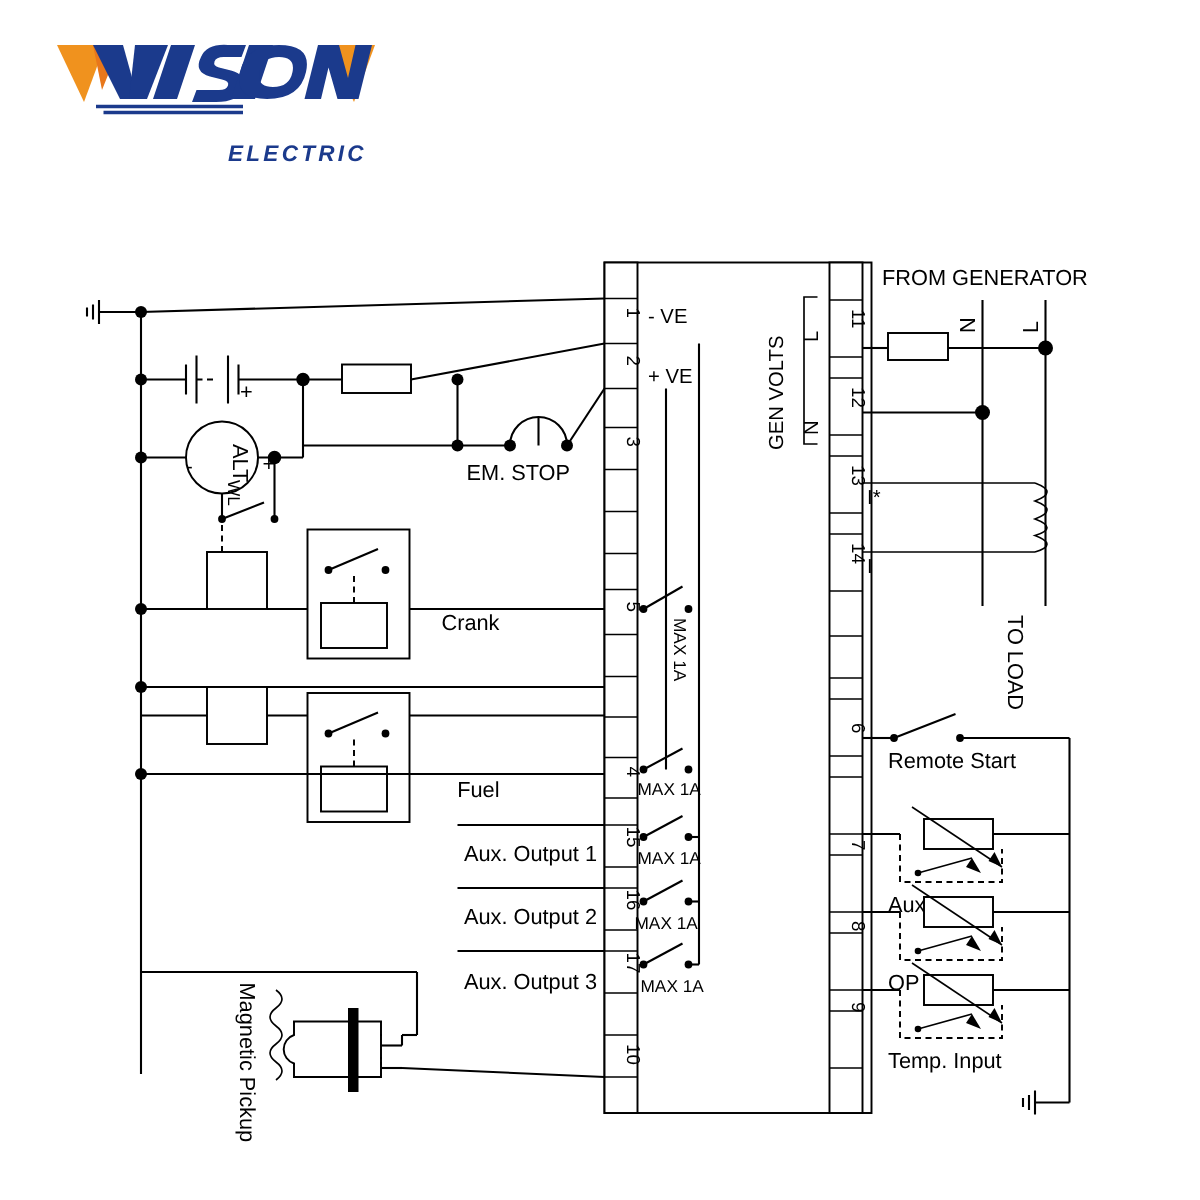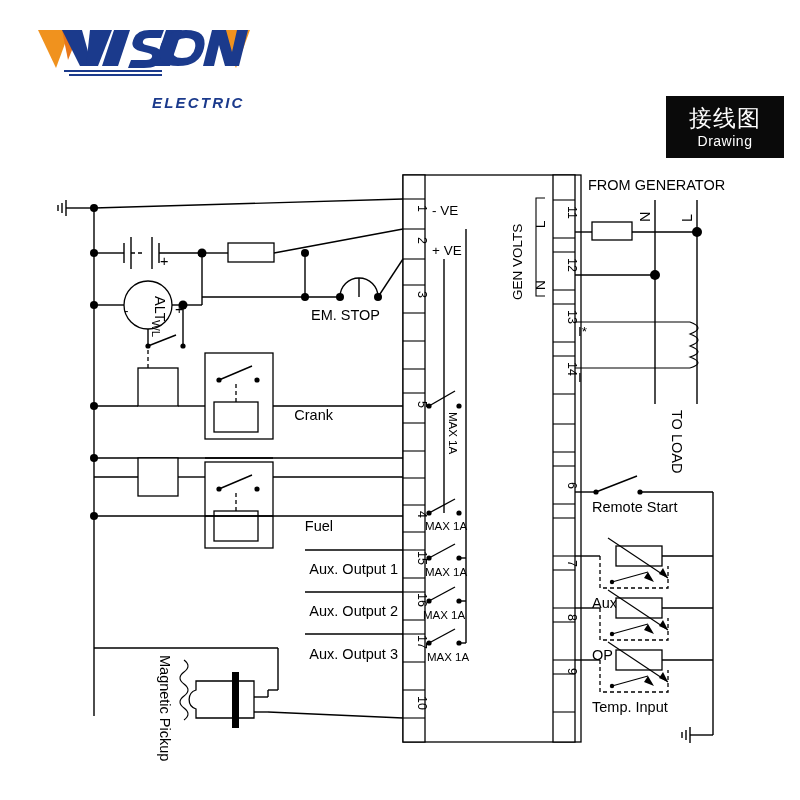--- a/index.html
+++ b/index.html
@@ -122,24 +122,20 @@
       </g>
 
       <g stroke="#1b3a8c" stroke-width="2.2">
         <line x1="28" y1="45" x2="126" y2="45"></line>
         <line x1="33" y1="49" x2="126" y2="49"></line>
       </g>
     </svg>
     <div id="logo-sub">ELECTRIC</div>
   </div>
 
-  <div id="badge">
-    <div id="badge-cn">接线图</div>
-    <div id="badge-en">Drawing</div>
-  </div>
 
   <svg id="diagram" viewBox="0 0 800 800">
 
     <rect x="403" y="175" width="178" height="567" class="box"></rect>
 
     <g>
       <rect x="403" y="175" width="22" height="567" class="box"></rect>
       <line x1="403" y1="199" x2="425" y2="199" class="wire-thin"></line>
       <line x1="403" y1="229" x2="425" y2="229" class="wire-thin"></line>
       <line x1="403" y1="259" x2="425" y2="259" class="wire-thin"></line>

